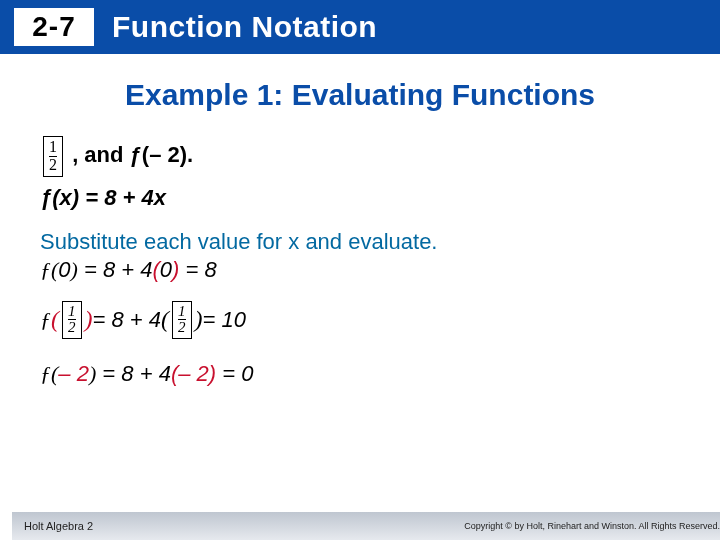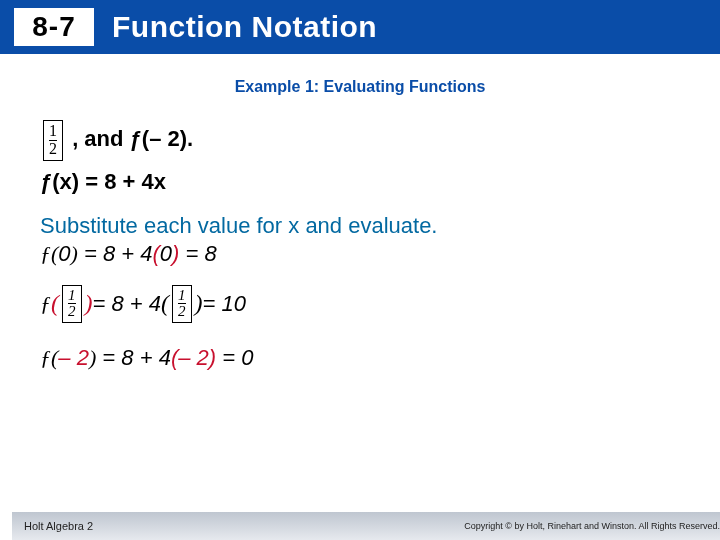--- a/index.html
+++ b/index.html
@@ -2,49 +2,49 @@
 <html><head>
 <meta charset="utf-8">
 <style>
   * { box-sizing: border-box; margin: 0; padding: 0; }
   html, body { width: 720px; height: 540px; font-family: Verdana, Geneva, sans-serif; background: #fff; overflow: hidden; }
   .slide { width: 720px; height: 540px; position: relative; background: #fff; }
   .header-bar { width: 100%; height: 54px; background: #0a4da8; position: relative; display: flex; align-items: center; }
   .section-num-box { width: 80px; height: 38px; background: #fff; margin-left: 14px; display: flex; align-items: center; justify-content: center; }
   .section-num { font-size: 28px; font-weight: 900; color: #000; letter-spacing: 1px; }
   .header-title { color: #fff; font-size: 30px; font-weight: 900; margin-left: 18px; letter-spacing: 0.5px; }
-  .example-title { color: #0a4da8; font-size: 16px; font-weight: 900; text-align: center; margin-top: 24px; }
+  .example-title { color: #0a4da8; font-size: 30px; font-weight: 900; text-align: center; margin-top: 24px; }
   .content { padding: 0 40px; }
   .problem { margin-top: 24px; font-size: 22px; font-weight: 900; color: #000; line-height: 1.35; }
   .frac-box { display: inline-flex; flex-direction: column; align-items: center; vertical-align: middle; border: 1.5px solid #000; padding: 2px 5px; margin: 0 3px; line-height: 1.05; font-family: 'Times New Roman', serif; font-weight: 400; font-size: 16px; }
   .frac-box .num { }
   .frac-box .den { border-top: 1.2px solid #000; width: 100%; text-align: center; }
   .frac-inline { display: inline-flex; flex-direction: column; align-items: center; vertical-align: middle; border: 1.5px solid #000; padding: 2px 5px; margin: 0 3px; line-height: 1.05; font-family: 'Times New Roman', serif; font-weight: 400; font-size: 15px; }
   .frac-inline .den { border-top: 1.2px solid #000; width: 100%; text-align: center; }
-  .definition { margin-top: 8px; font-size: 22px; font-weight: 900; color: #000; }
+  .definition { margin-top: 8px; font-size: 22px; font-weight: 900; color: #000; font-style: italic; }
   .explain { margin-top: 18px; font-size: 22px; color: #0369a1; }
   .workline { margin-top: 2px; font-size: 22px; color: #000; font-style: italic; }
   .workline2 { margin-top: 18px; font-size: 22px; color: #000; font-style: italic; display: flex; align-items: center; }
   .red-paren { color: #c8102e; }
   .footer { position: absolute; bottom: 0; left: 12px; width: 100%; height: 28px; background: linear-gradient(to bottom, #bfc6d0 0%, #e6e9ee 100%); display: flex; align-items: center; justify-content: space-between; padding: 0 12px; font-size: 11px; color: #222; }
   .footer .left { font-weight: 400; }
   .footer .right { font-size: 9px; color: #222; }
   .f-char { font-family: 'Times New Roman', serif; font-style: italic; }
   .nobold { font-weight: 400; }
   .sm-paren { font-family: 'Times New Roman', serif; font-size: 24px; color: #c8102e; }
   .sm-paren-black { font-family: 'Times New Roman', serif; font-size: 24px; color: #000; }
 </style>
 </head>
 <body>
 
 <div class="slide">
 
   <div class="header-bar">
     <div class="section-num-box">
-      <span class="section-num">8-7</span>
+      <span class="section-num">2-7</span>
     </div>
     <div class="header-title">Function Notation</div>
   </div>
 
   <div class="example-title">Example 1: Evaluating Functions</div>
 
   <div class="content">
 
     <div class="problem">
       <span class="frac-box nobold">

